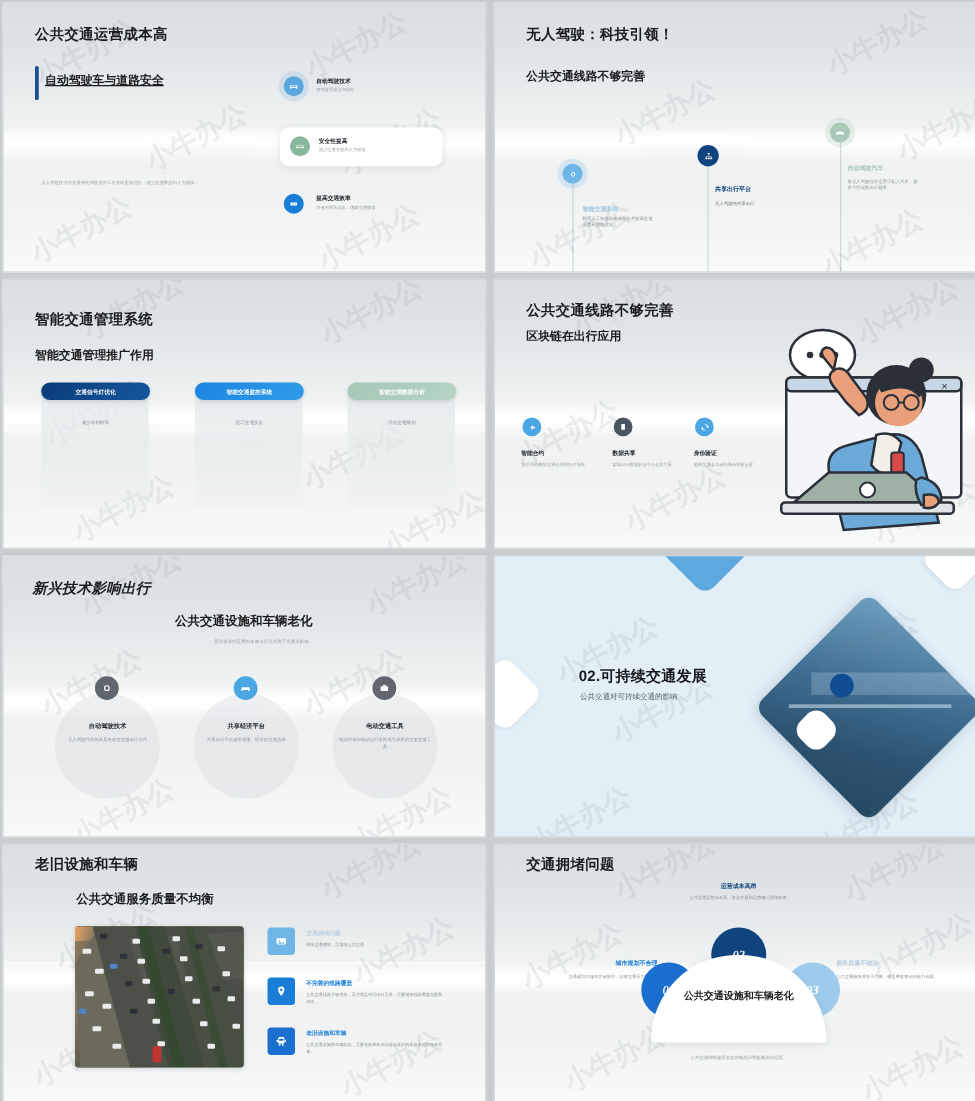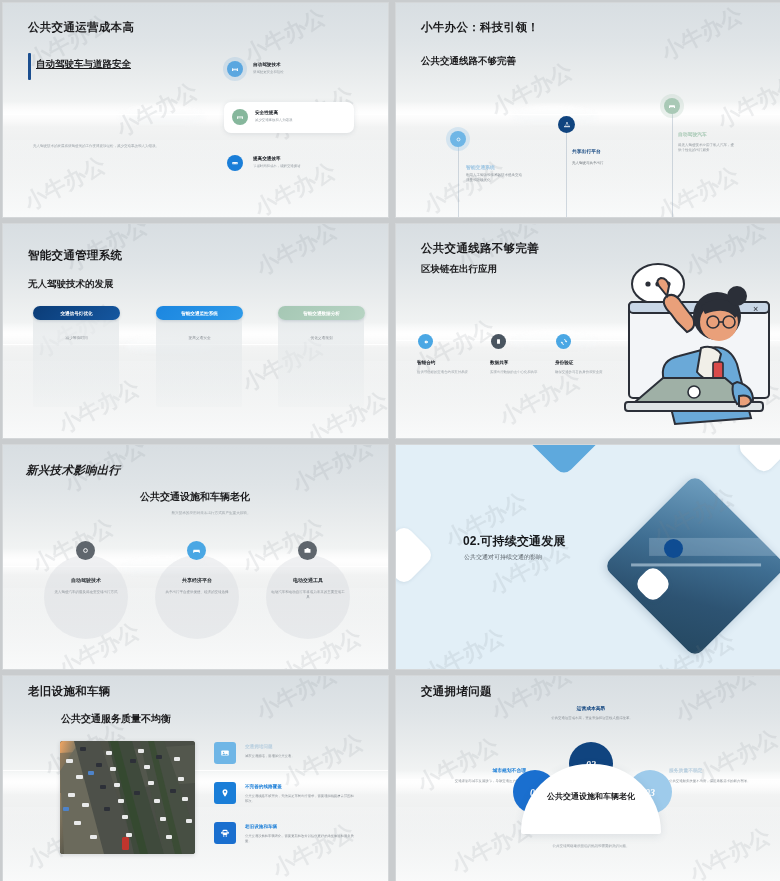--- a/index.html
+++ b/index.html
@@ -210,21 +210,21 @@
     <div class="carblur"></div>
     <div class="roadstreak"></div>
     <div class="whiteband"></div>
 
     <div class="wm" style="left:262px;top:16px;">小牛办公</div>
     <div class="wm" style="left:92px;top:72px;">小牛办公</div>
     <div class="wm" style="left:318px;top:84px;">小牛办公</div>
     <div class="wm" style="left:24px;top:170px;">小牛办公</div>
     <div class="wm" style="left:258px;top:176px;">小牛办公</div>
 
-    <div class="h1" style="left:25px;top:17px;">小牛办公：科技引领！</div>
+    <div class="h1" style="left:25px;top:17px;">无人驾驶：科技引领！</div>
     <div class="h2" style="left:25px;top:52px;">公共交通线路不够完善</div>
 
     <div class="vline" style="left:62px;top:140px;height:76px;"></div>
     <div class="vline" style="left:170px;top:125px;height:91px;"></div>
     <div class="vline" style="left:276px;top:108px;height:108px;"></div>
 
     <div class="circ" style="left:54px;top:128px;width:16px;height:16px;background:#6fb6e6;box-shadow:0 0 0 4px rgba(140,195,235,.28);">
       <svg width="7" height="7" viewBox="0 0 24 24" fill="none" stroke="#fff" stroke-width="2.6">
           <circle cx="12" cy="12" r="5"></circle>
         </svg>
@@ -263,21 +263,21 @@
     <div class="whiteband"></div>
 
     <div class="wm" style="left:60px;top:6px;">小牛办公</div>
     <div class="wm" style="left:250px;top:10px;">小牛办公</div>
     <div class="wm" style="left:30px;top:92px;">小牛办公</div>
     <div class="wm" style="left:236px;top:126px;">小牛办公</div>
     <div class="wm" style="left:52px;top:168px;">小牛办公</div>
     <div class="wm" style="left:300px;top:180px;">小牛办公</div>
 
     <div class="h1" style="left:25px;top:24px;">智能交通管理系统</div>
-    <div class="h2" style="left:25px;top:54px;">无人驾驶技术的发展</div>
+    <div class="h2" style="left:25px;top:54px;">智能交通管理推广作用</div>
 
     <div class="colbox" style="left:30px;top:90px;width:86px;height:93px;"></div>
     <div class="colbox" style="left:153px;top:90px;width:86px;height:93px;"></div>
     <div class="colbox" style="left:275px;top:90px;width:86px;height:93px;"></div>
 
     <div class="pill" style="left:30px;top:82px;width:87px;background:linear-gradient(135deg,#0b3c77,#1557a0);">交通信号灯优化</div>
     <div class="pill" style="left:153px;top:82px;width:87px;background:linear-gradient(135deg,#1b86e0,#2f9be9);">智能交通监控系统</div>
     <div class="pill" style="left:275px;top:82px;width:87px;background:linear-gradient(135deg,#a5c7b4,#b7d4c3);color:#fff;">智能交通数据分析</div>
 
     <div class="coltxt" style="left:30px;top:111px;width:87px;">减少等待时间</div>

